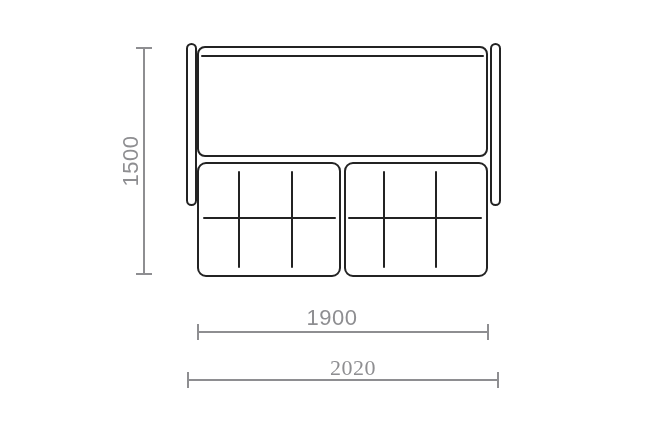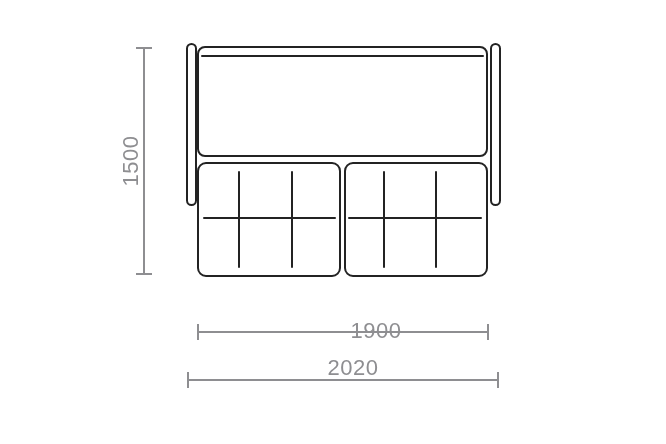--- a/index.html
+++ b/index.html
@@ -39,22 +39,22 @@
   .dim-label{
     position:absolute;
     color:#8e8e91;
     font-size:22px;
     line-height:1;
     white-space:nowrap;
     transform:translate(-50%,-50%);
     letter-spacing:0.5px;
   }
   .label-height{left:131px;top:161px;transform:translate(-50%,-50%) rotate(-90deg);}
-  .label-1900{left:332px;top:331px;margin-left:44px;}
-  .label-2020{left:353px;top:368px;}
+  .label-1900{left:332px;top:318px;}
+  .label-2020{left:353px;top:368px;font-family:Liberation Serif, serif;}
 </style>
 </head>
 <body>
 
 <div class="canvas">
 
   <div class="outline armrest armrest-left"></div>
   <div class="outline armrest armrest-right"></div>
 
   <div class="outline backrest"></div>

